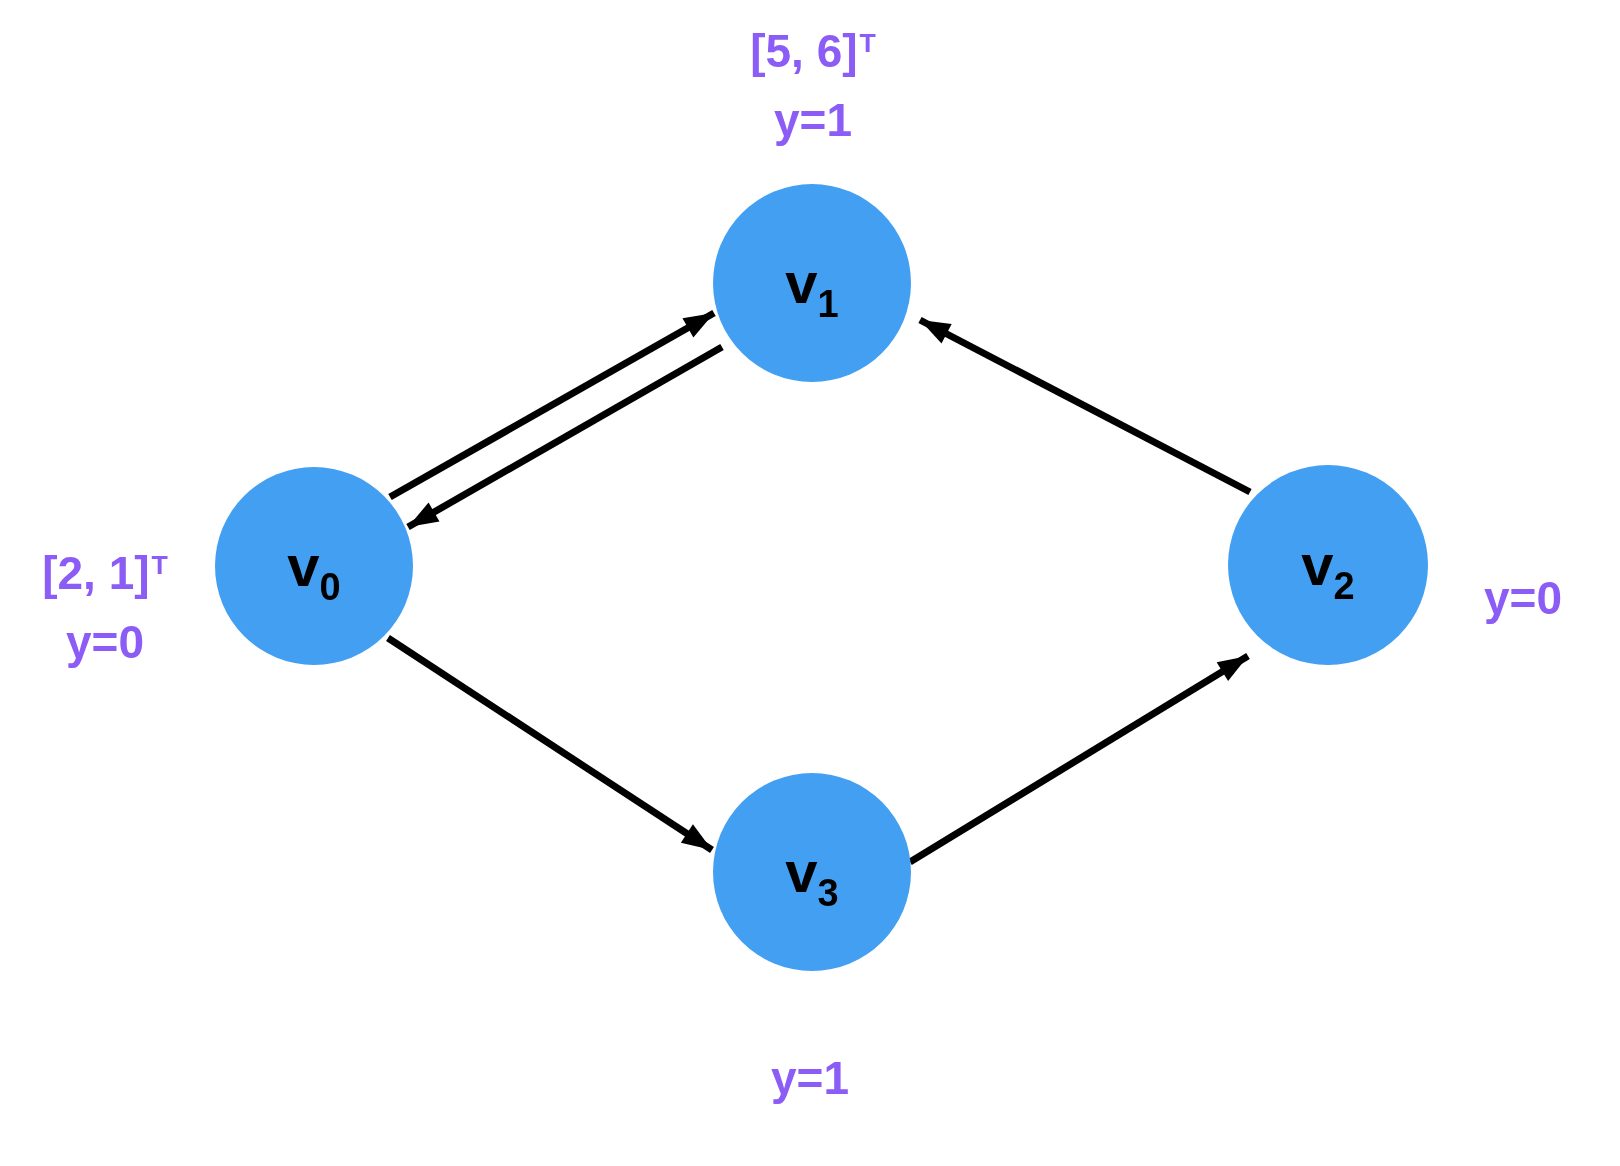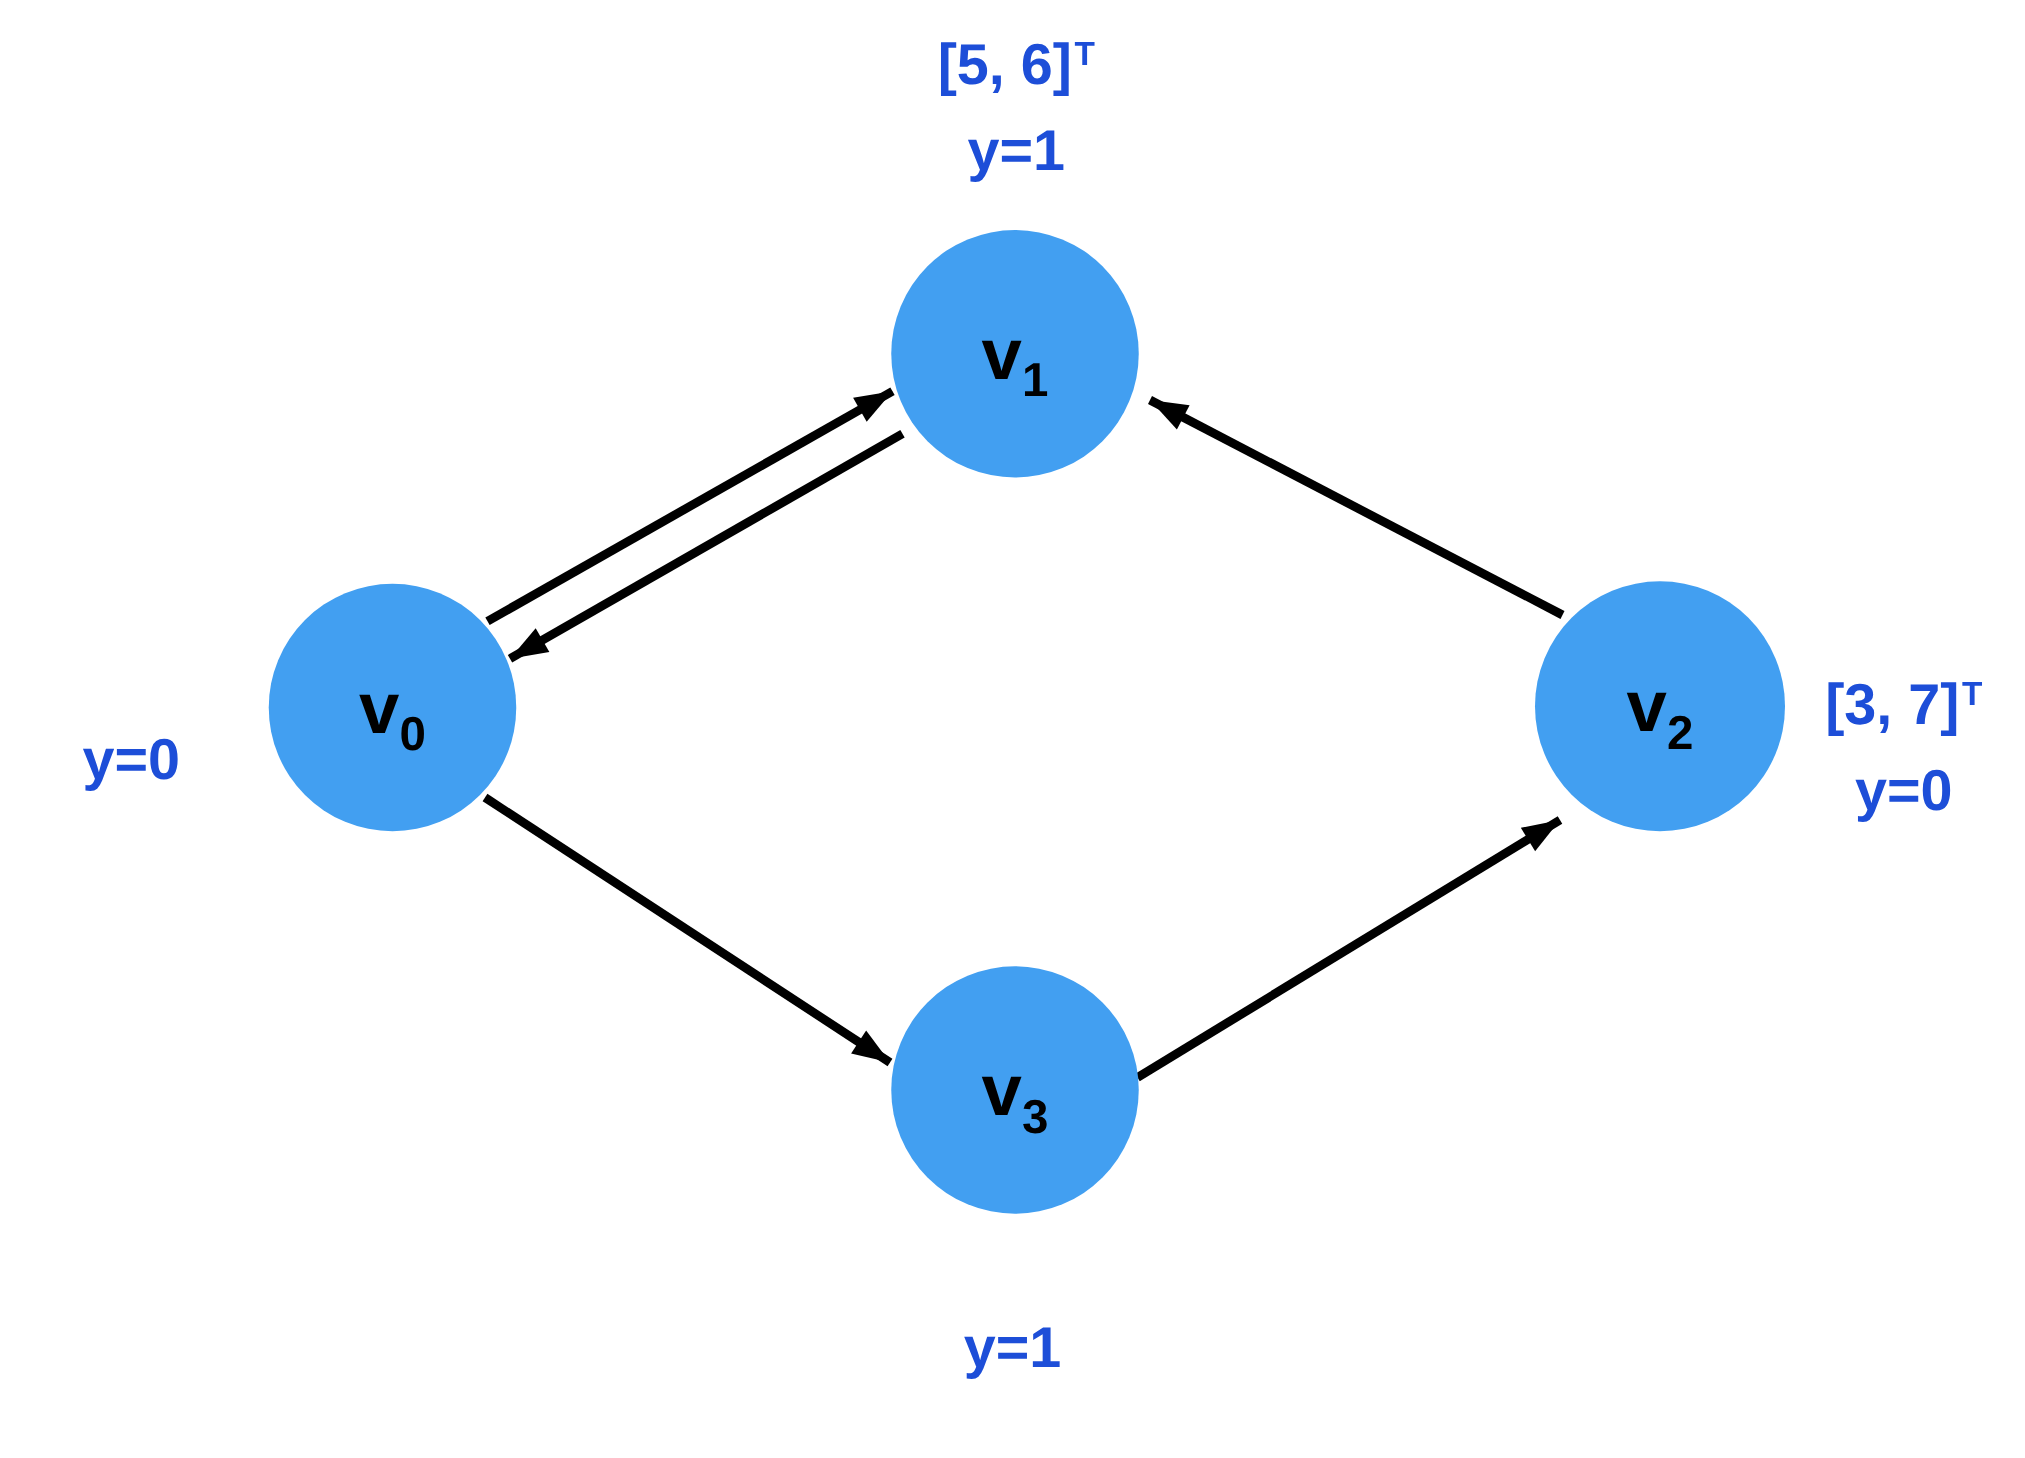--- a/index.html
+++ b/index.html
@@ -33,21 +33,21 @@
     font-size: 38px;
     font-weight: bold;
   }
   .ann {
     position: absolute;
     transform: translate(-50%, -50%);
     text-align: center;
     font-weight: bold;
     font-size: 46px;
     line-height: 1.5;
-    color: #1d4ed8;
+    color: #8b5cf6;
     white-space: nowrap;
   }
   .ann .vec sup {
     font-size: 0.58em;
     vertical-align: 0.55em;
     margin-left: 2px;
   }
 </style>
 </head>
 <body>
@@ -86,30 +86,30 @@
       </g>
 
       <g>
         <circle cx="812" cy="872" r="99" fill="#429FF1"></circle>
         <text class="node-label" x="812" y="892" text-anchor="middle"><tspan>v</tspan><tspan class="node-sub" dy="14">3</tspan></text>
       </g>
     </g>
   </svg>
 
   <div class="ann" style="left:105px; top:608px;">
+    <div class="vec"><span>[2, 1]</span><sup>T</sup></div>
     <div class="cls">y=0</div>
   </div>
 
   <div class="ann" style="left:813px; top:86px;">
     <div class="vec"><span>[5, 6]</span><sup>T</sup></div>
     <div class="cls">y=1</div>
   </div>
 
   <div class="ann" style="left:1523px; top:598px;">
-    <div class="vec"><span>[3, 7]</span><sup>T</sup></div>
     <div class="cls">y=0</div>
   </div>
 
   <div class="ann" style="left:810px; top:1078px;">
     <div class="cls">y=1</div>
   </div>
 
 </div>
 
 </body></html>

